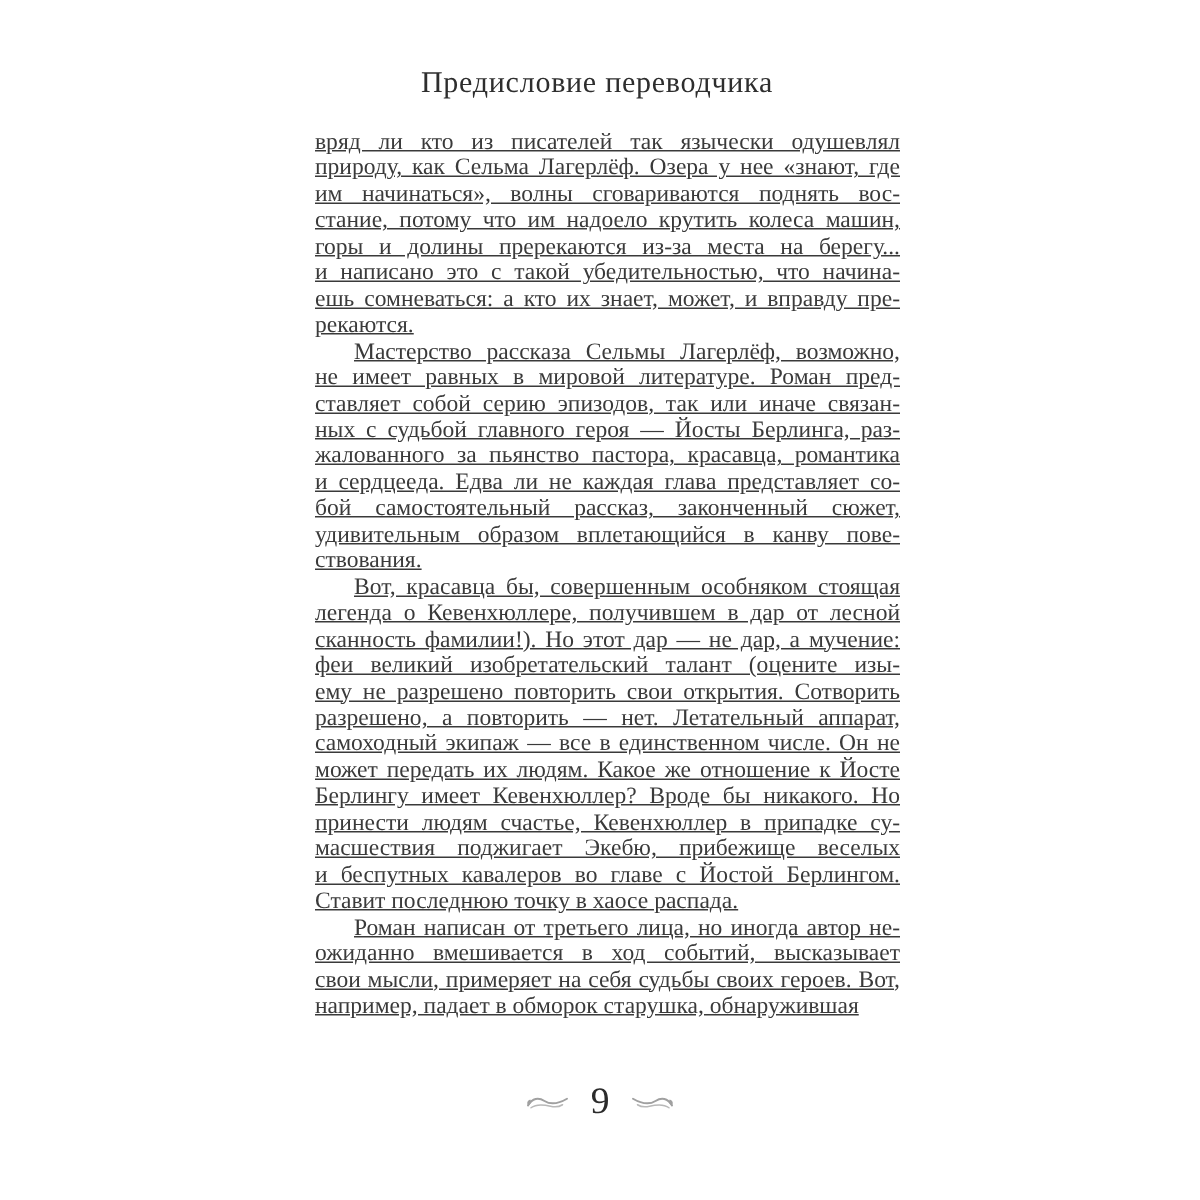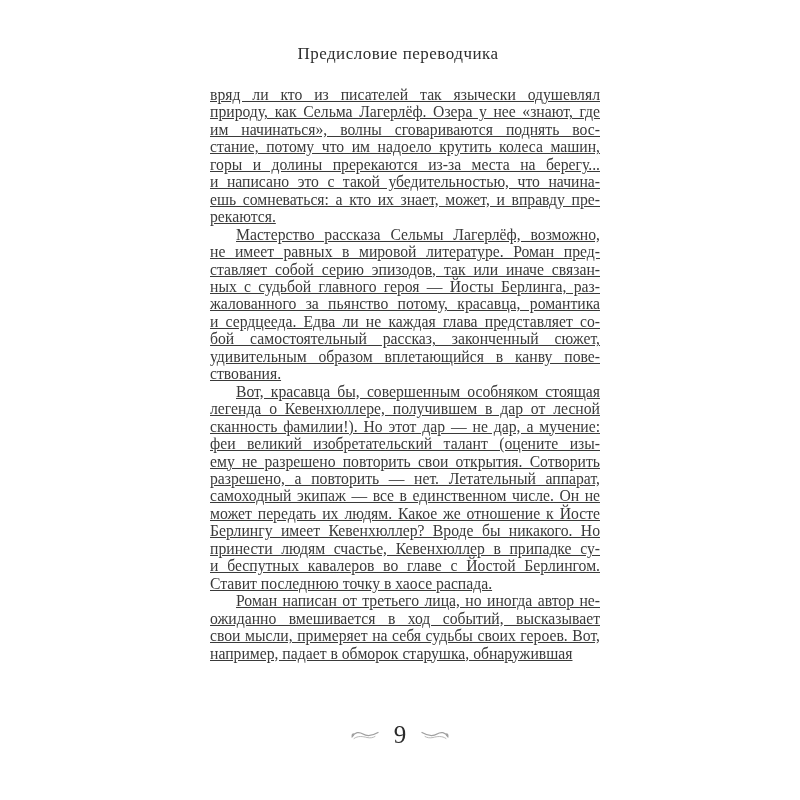--- a/index.html
+++ b/index.html
@@ -9,21 +9,21 @@
     font-family: "Liberation Serif", "DejaVu Serif", serif;
     position: relative;
     overflow: hidden;
   }
   .page-header {
     position: absolute;
     top: 44px;
     left: 0;
     width: 796px;
     text-align: center;
-    font-size: 17px;
+    font-size: 20px;
     letter-spacing: 0.5px;
     color: var(--header-text, #2e2e2e);
   }
   .text-block {
     position: absolute;
     left: 210px;
     top: 86px;
     width: 390px;
     font-size: 15.7px;
     line-height: 17.45px;
@@ -70,37 +70,38 @@
       <div class="text-line">горы и долины пререкаются из-за места на берегу...</div>
       <div class="text-line">и написано это с такой убедительностью, что начина-</div>
       <div class="text-line">ешь сомневаться: а кто их знает, может, и вправду пре-</div>
       <div class="text-line last">рекаются.</div>
     </div>
     <div>
       <div class="text-line indent">Мастерство рассказа Сельмы Лагерлёф, возможно,</div>
       <div class="text-line">не имеет равных в мировой литературе. Роман пред-</div>
       <div class="text-line">ставляет собой серию эпизодов, так или иначе связан-</div>
       <div class="text-line">ных с судьбой главного героя — Йосты Берлинга, раз-</div>
-      <div class="text-line">жалованного за пьянство потому, красавца, романтика</div>
+      <div class="text-line">жалованного за пьянство пастора, красавца, романтика</div>
       <div class="text-line">и сердцееда. Едва ли не каждая глава представляет со-</div>
       <div class="text-line">бой самостоятельный рассказ, законченный сюжет,</div>
       <div class="text-line">удивительным образом вплетающийся в канву пове-</div>
       <div class="text-line last">ствования.</div>
     </div>
     <div>
       <div class="text-line indent">Вот, красавца бы, совершенным особняком стоящая</div>
       <div class="text-line">легенда о Кевенхюллере, получившем в дар от лесной</div>
       <div class="text-line">сканность фамилии!). Но этот дар — не дар, а мучение:</div>
       <div class="text-line">феи великий изобретательский талант (оцените изы-</div>
       <div class="text-line">ему не разрешено повторить свои открытия. Сотворить</div>
       <div class="text-line">разрешено, а повторить — нет. Летательный аппарат,</div>
       <div class="text-line">самоходный экипаж — все в единственном числе. Он не</div>
       <div class="text-line">может передать их людям. Какое же отношение к Йосте</div>
       <div class="text-line">Берлингу имеет Кевенхюллер? Вроде бы никакого. Но</div>
       <div class="text-line">принести людям счастье, Кевенхюллер в припадке су-</div>
+      <div class="text-line">масшествия поджигает Экебю, прибежище веселых</div>
       <div class="text-line">и беспутных кавалеров во главе с Йостой Берлингом.</div>
       <div class="text-line last">Ставит последнюю точку в хаосе распада.</div>
     </div>
     <div>
       <div class="text-line indent">Роман написан от третьего лица, но иногда автор не-</div>
       <div class="text-line">ожиданно вмешивается в ход событий, высказывает</div>
       <div class="text-line">свои мысли, примеряет на себя судьбы своих героев. Вот,</div>
       <div class="text-line last">например, падает в обморок старушка, обнаружившая</div>
     </div>
   </div>

